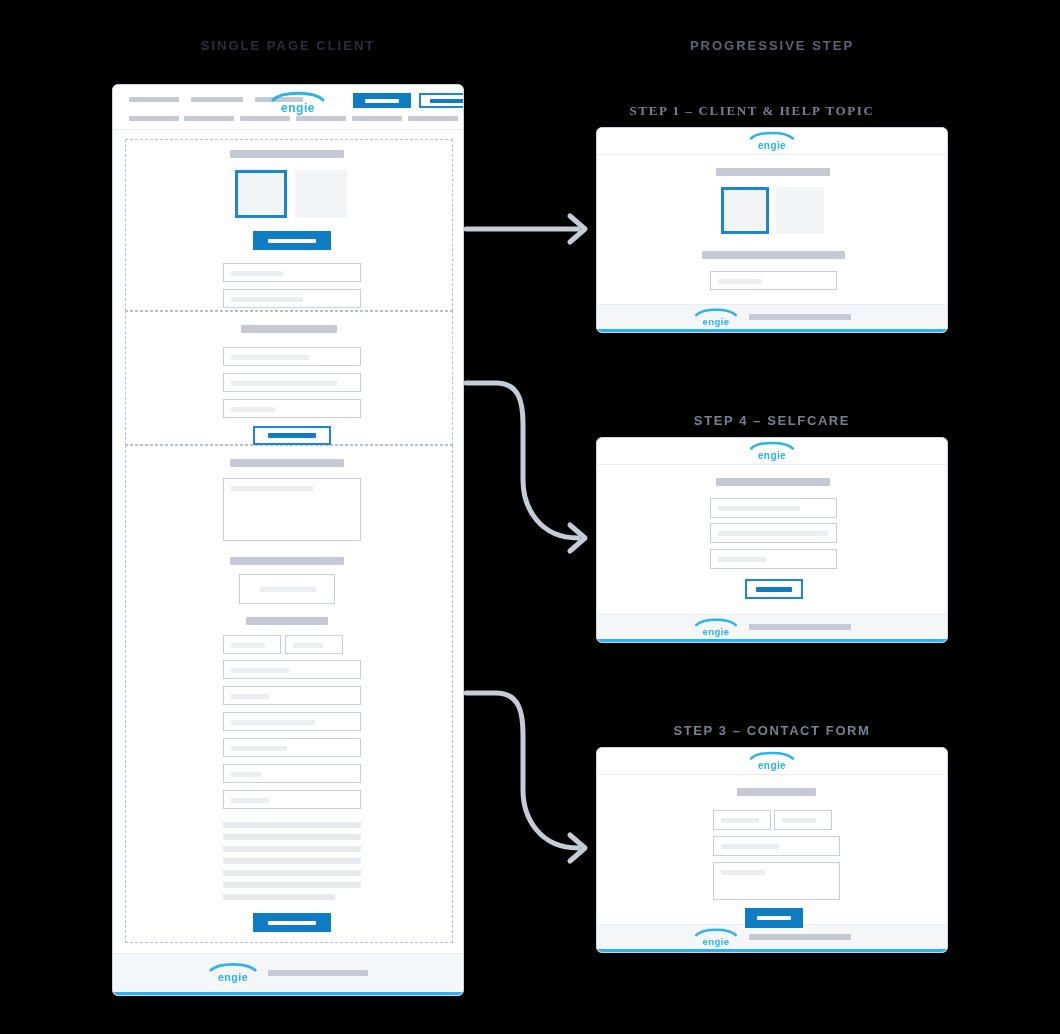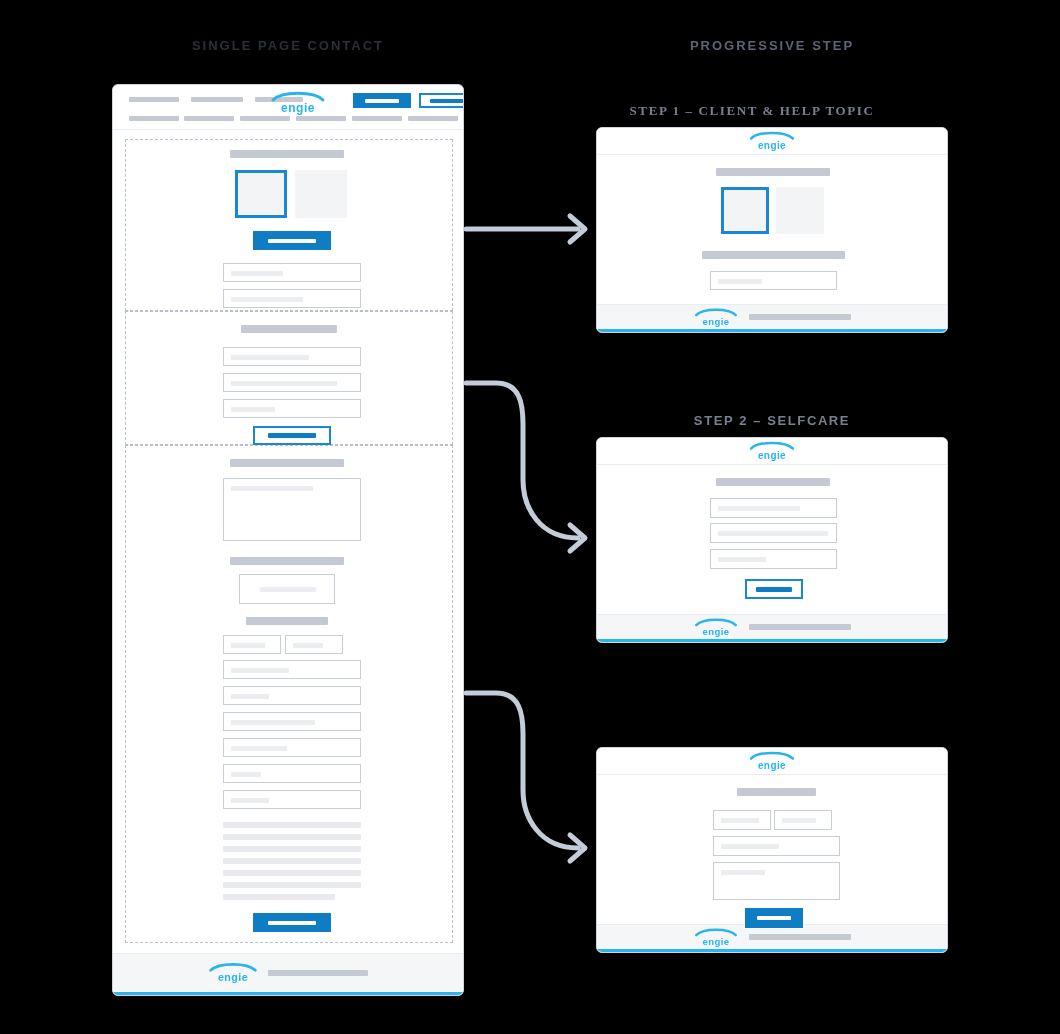--- a/index.html
+++ b/index.html
@@ -101,21 +101,21 @@
   }
 
   
   .arrows { position: absolute; left: 0; top: 0; pointer-events: none; }
 </style>
 </head>
 <body>
 
 <div class="stage">
 
-  <div class="col-title" style="left:112px; top:38px; width:352px;">SINGLE PAGE CONTACT</div>
+  <div class="col-title" style="left:112px; top:38px; width:352px;">SINGLE PAGE CLIENT</div>
   <div class="col-title light" style="left:596px; top:38px; width:352px;">PROGRESSIVE STEP</div>
 
   <div class="frame" id="spl" style="left:112px; top:84px; width:352px; height:912px;">
 
     <div class="frame-header" style="height:45px;">
 
       <div class="bar" style="position:absolute; left:16px; top:12px; width:50px; height:5px;"></div>
       <div class="bar" style="position:absolute; left:78px; top:12px; width:52px; height:5px;"></div>
       <div class="bar" style="position:absolute; left:142px; top:12px; width:48px; height:5px;"></div>
 
@@ -269,21 +269,21 @@
       <div class="logo">
         <svg width="46" height="19" viewBox="0 0 56 24">
           <path d="M3 9 C12 0, 44 0, 53 9" stroke="#29b4ed" stroke-width="3" fill="none" stroke-linecap="round"></path>
           <text x="28" y="21" font-family="Liberation Sans, sans-serif" font-size="12" font-weight="700" fill="#29b4ed" text-anchor="middle" letter-spacing="0.5">engie</text>
         </svg>
       </div>
       <div class="bar" style="width:102px; height:6px;"></div>
     </div>
   </div>
 
-  <div class="step-title" style="left:596px; top:413px; width:352px;">STEP 2 – SELFCARE</div>
+  <div class="step-title" style="left:596px; top:413px; width:352px;">STEP 4 – SELFCARE</div>
 
   <div class="frame" style="left:596px; top:437px; width:352px; height:206px;">
     <div class="frame-header" style="height:27px; display:flex; align-items:center; justify-content:center;">
       <div class="logo">
         <svg width="50" height="20" viewBox="0 0 56 24">
           <path d="M3 9 C12 0, 44 0, 53 9" stroke="#29b4ed" stroke-width="3" fill="none" stroke-linecap="round"></path>
           <text x="28" y="21" font-family="Liberation Sans, sans-serif" font-size="12" font-weight="700" fill="#29b4ed" text-anchor="middle" letter-spacing="0.5">engie</text>
         </svg>
       </div>
     </div>
@@ -308,20 +308,21 @@
       <div class="logo">
         <svg width="46" height="19" viewBox="0 0 56 24">
           <path d="M3 9 C12 0, 44 0, 53 9" stroke="#29b4ed" stroke-width="3" fill="none" stroke-linecap="round"></path>
           <text x="28" y="21" font-family="Liberation Sans, sans-serif" font-size="12" font-weight="700" fill="#29b4ed" text-anchor="middle" letter-spacing="0.5">engie</text>
         </svg>
       </div>
       <div class="bar" style="width:102px; height:6px;"></div>
     </div>
   </div>
 
+  <div class="step-title" style="left:596px; top:723px; width:352px;">STEP 3 – CONTACT FORM</div>
 
   <div class="frame" style="left:596px; top:747px; width:352px; height:206px;">
     <div class="frame-header" style="height:27px; display:flex; align-items:center; justify-content:center;">
       <div class="logo">
         <svg width="50" height="20" viewBox="0 0 56 24">
           <path d="M3 9 C12 0, 44 0, 53 9" stroke="#29b4ed" stroke-width="3" fill="none" stroke-linecap="round"></path>
           <text x="28" y="21" font-family="Liberation Sans, sans-serif" font-size="12" font-weight="700" fill="#29b4ed" text-anchor="middle" letter-spacing="0.5">engie</text>
         </svg>
       </div>
     </div>

